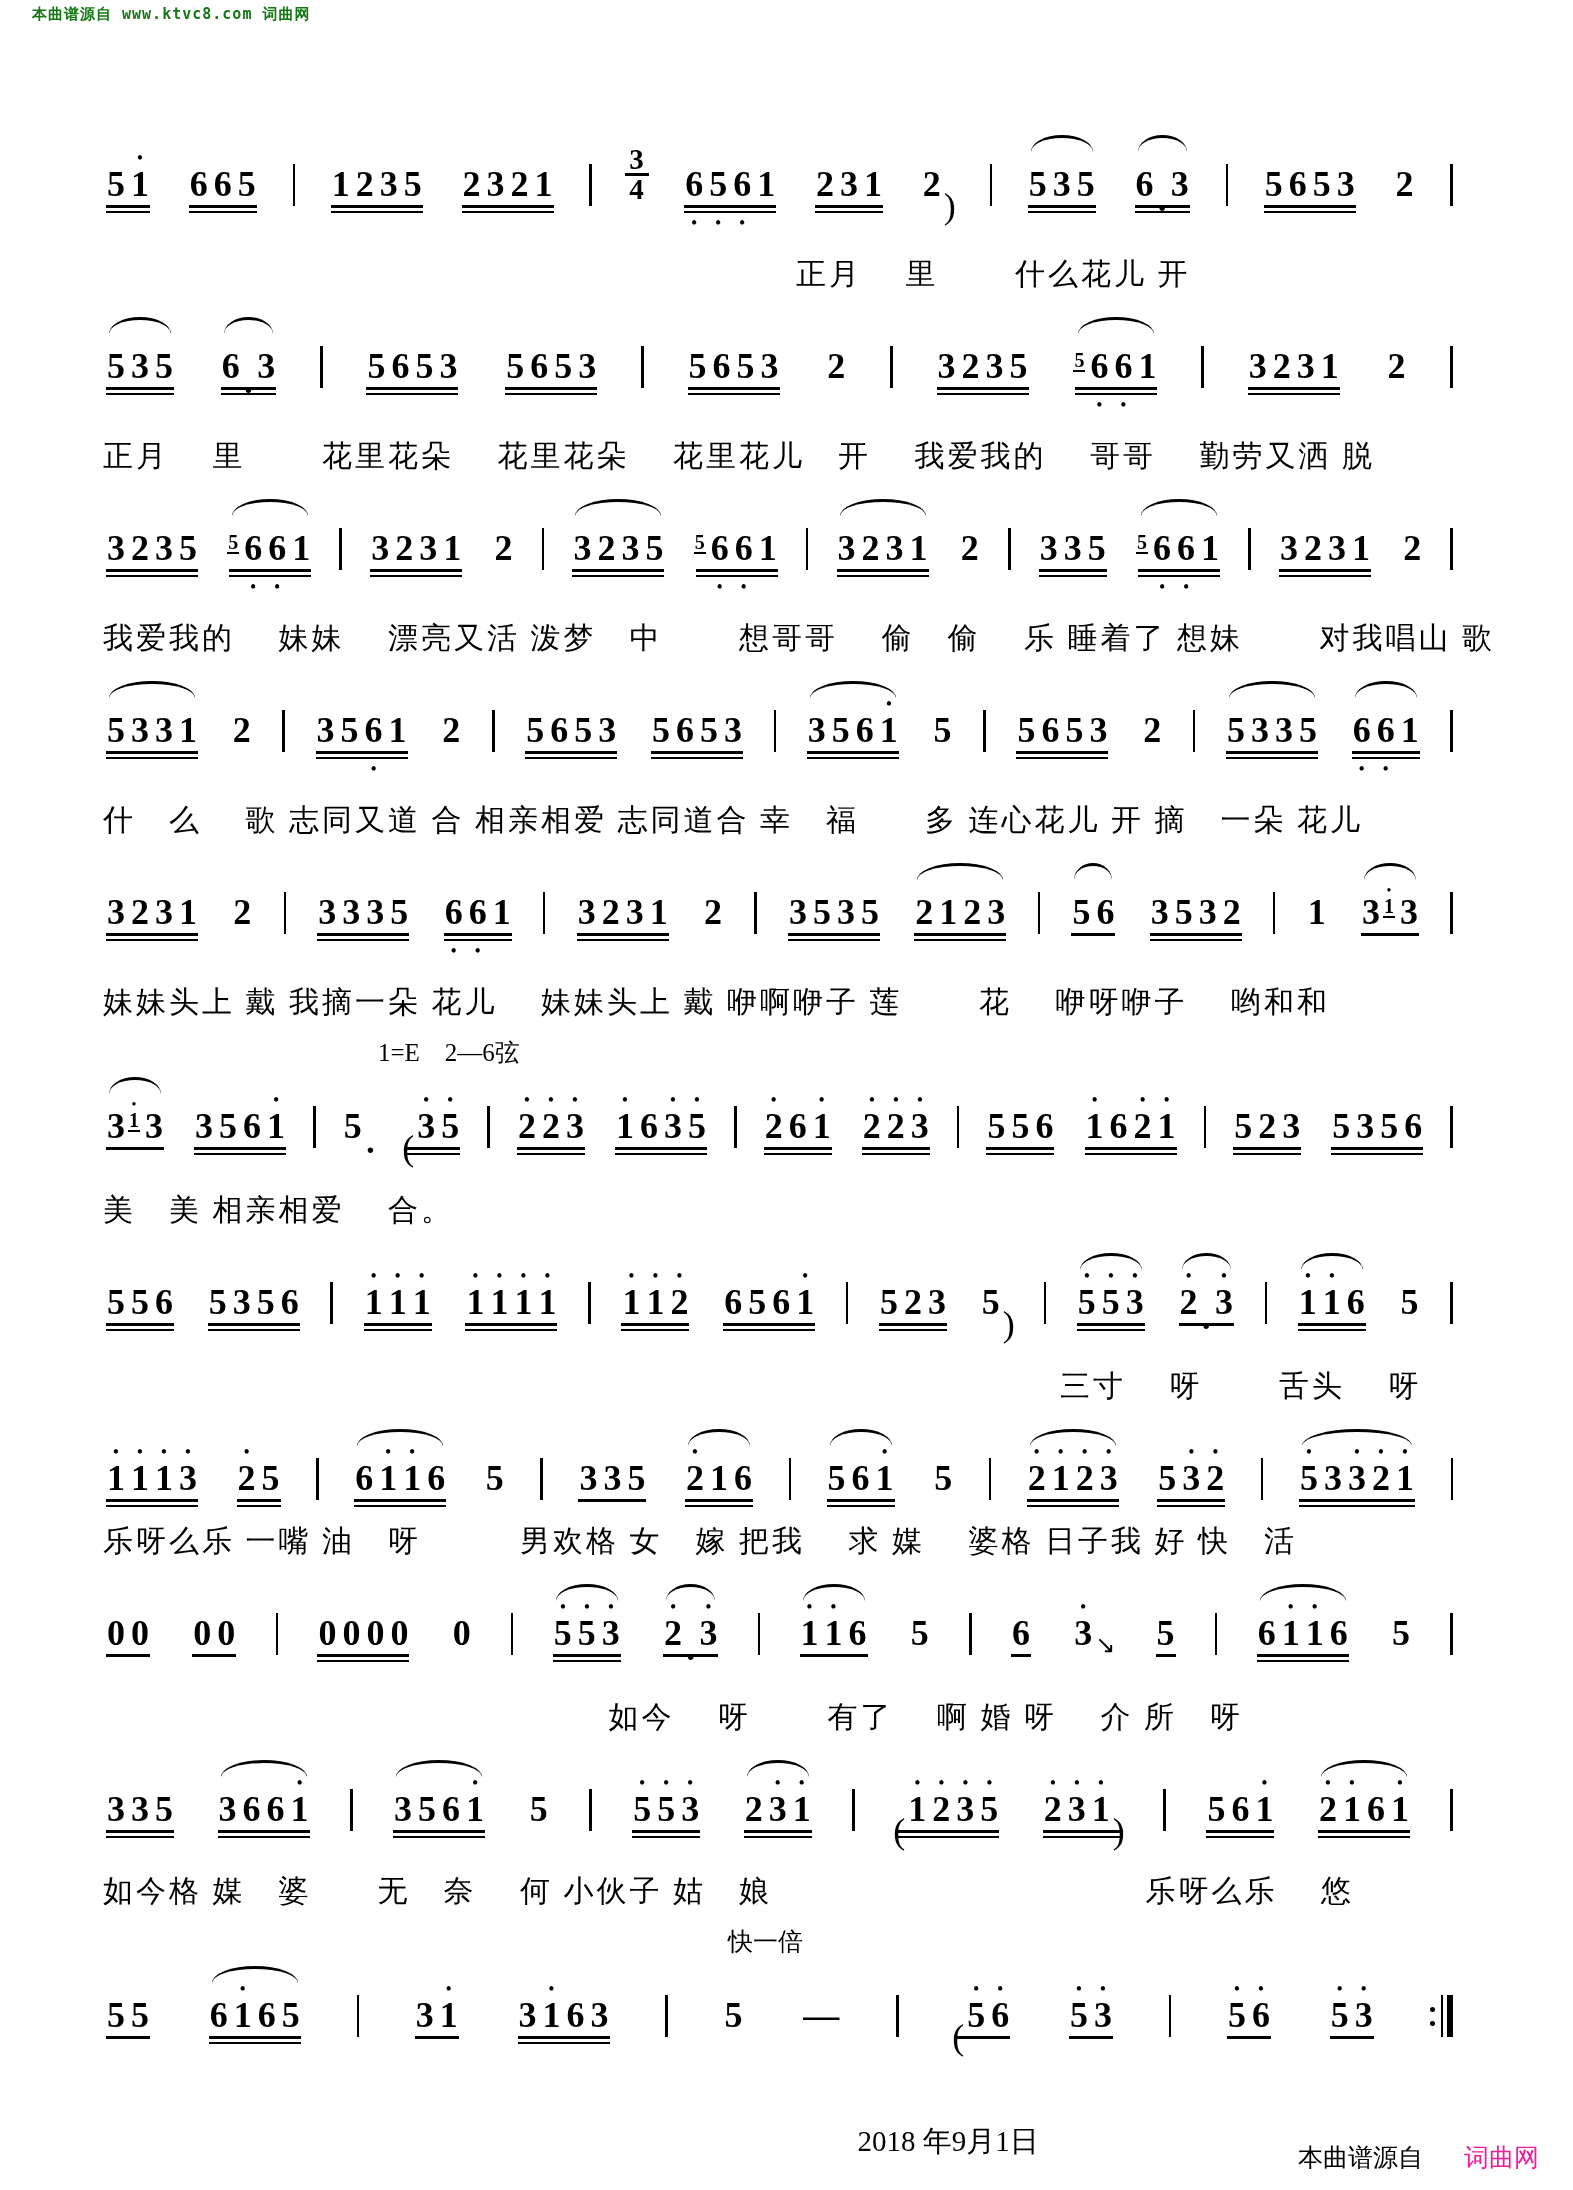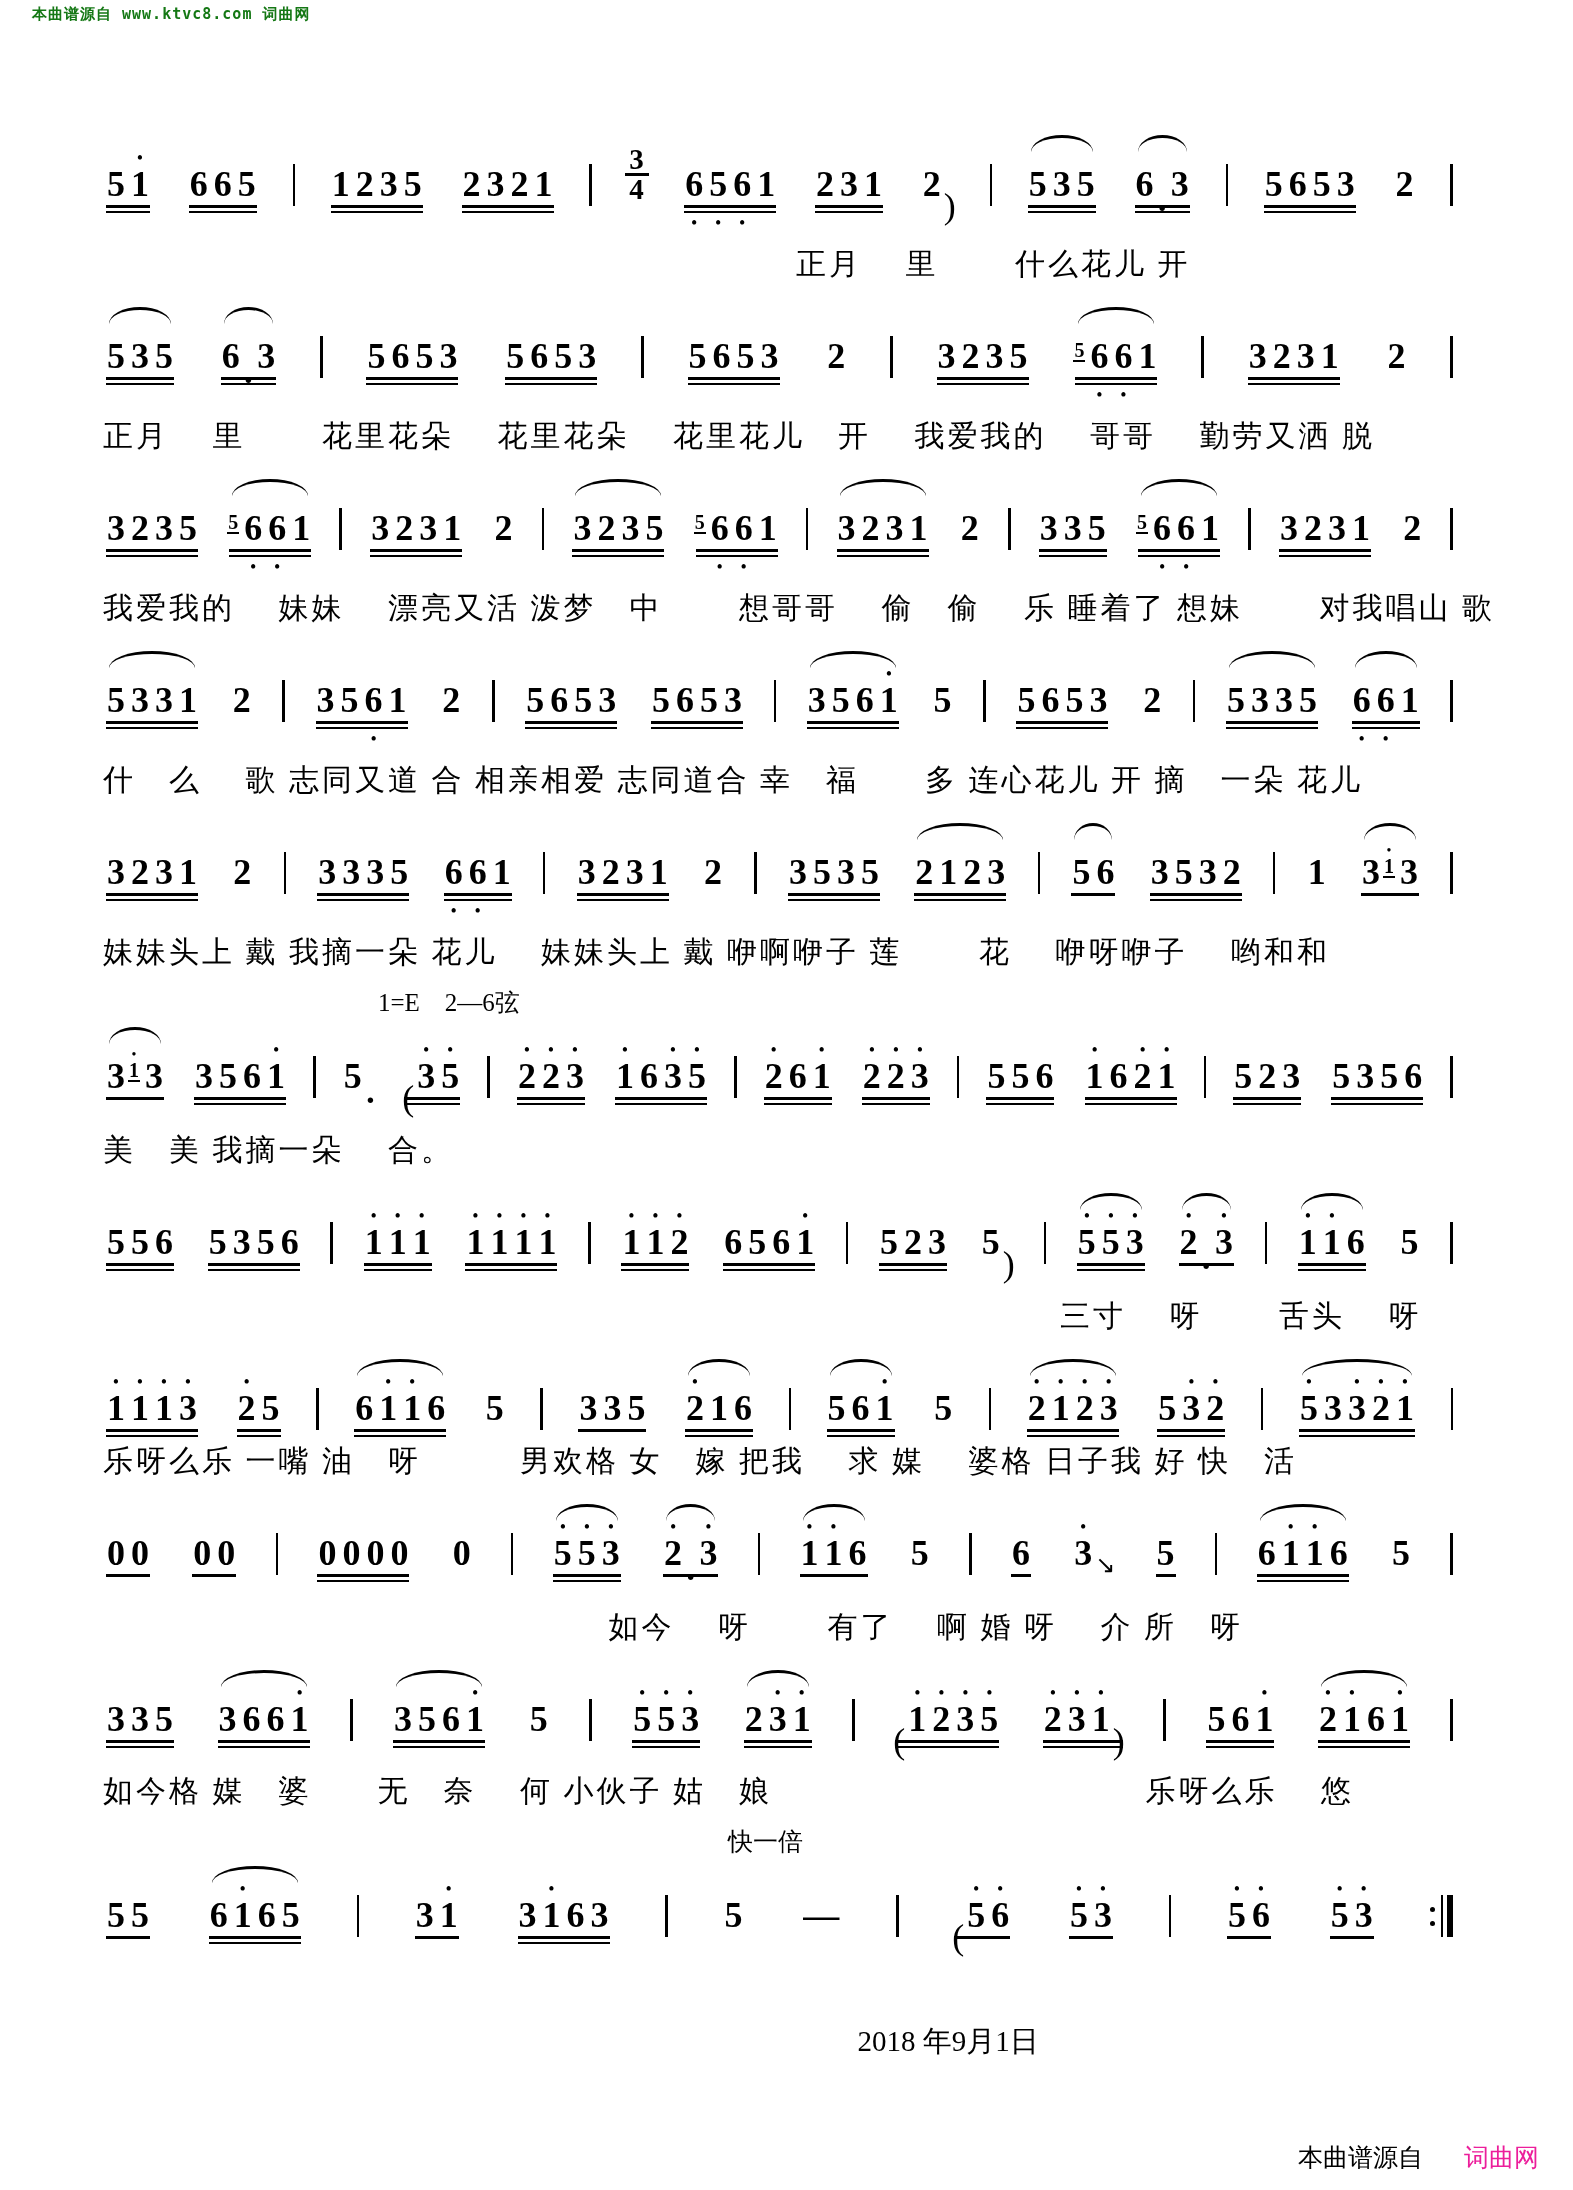--- a/index.html
+++ b/index.html
@@ -31,21 +31,21 @@
        border-top:3px solid #000;border-radius:50% 50% 0 0 / 100% 100% 0 0;}
   .mt{display:inline-flex;flex-direction:column;align-items:center;margin-top:18px;}
   .mt .mnum{font-size:29px;line-height:27px;font-weight:bold;font-family:"Liberation Serif",serif;}
   .mt .mdiv{width:24px;height:3px;background:#000;}
   .rpt{display:flex;align-items:center;gap:4px;margin-top:36px;}
   .rdots{display:flex;flex-direction:column;gap:9px;margin-right:2px;}
   .rdots i{width:5px;height:5px;border-radius:50%;background:#000;display:block;}
   .rl{width:2.5px;height:42px;background:#000;}
   .rthick{width:6px;height:42px;background:#000;}
   .lyr{font-size:30px;letter-spacing:3px;white-space:pre;line-height:38px;
-       margin-top:12px;font-family:"Liberation Serif",serif;}
+       margin-top:22px;font-family:"Liberation Serif",serif;}
   #datebox{text-align:center;font-size:29px;margin-top:66px;transform:translateX(170px);}
   #ftr{position:absolute;bottom:16px;right:34px;font-size:25px;
        font-family:"DejaVu Sans","Liberation Sans",sans-serif;}
 </style>
 </head>
 <body>
 
 <div id="hdr" style="color: rgb(21, 120, 21); margin-left: 24px;">本曲谱源自 www.ktvc8.com 词曲网</div>
 
 <div id="score">
@@ -1221,21 +1221,21 @@
             </span>
             <span class="note">
               <span class="da"></span>
               <span class="dg">6</span>
             </span>
             <i class="ul"></i>
             <i class="ul2"></i>
           </span>
           <span class="bar"></span>
         </div>
-        <div class="lyr">美　美 我摘一朵　 合。</div>
+        <div class="lyr">美　美 相亲相爱　 合。</div>
       </div>
       <div class="mline">
         <div class="row">
           <span class="cell">
             <span class="note">
               <span class="da"></span>
               <span class="dg">5</span>
             </span>
             <span class="note">
               <span class="da"></span>

